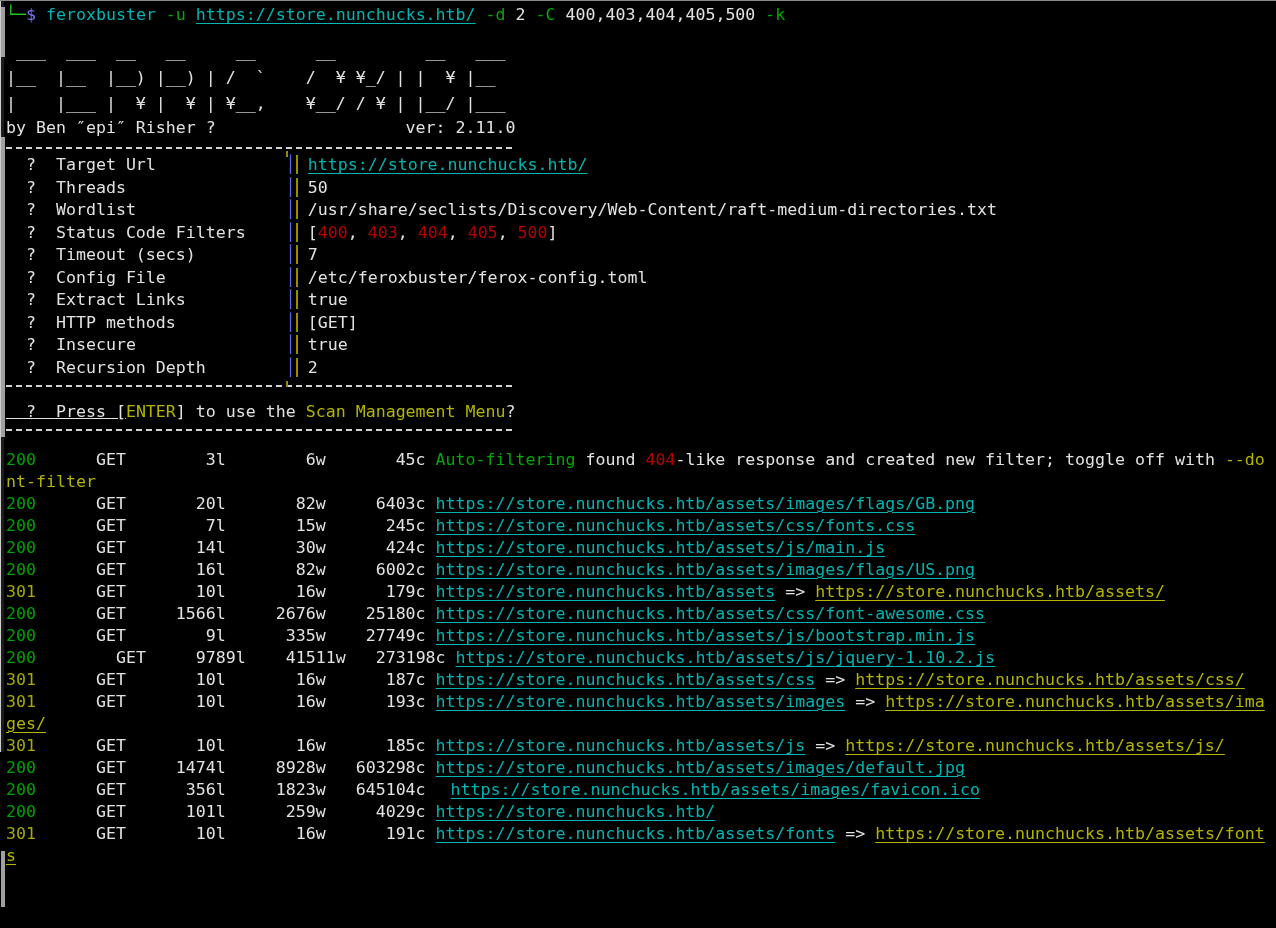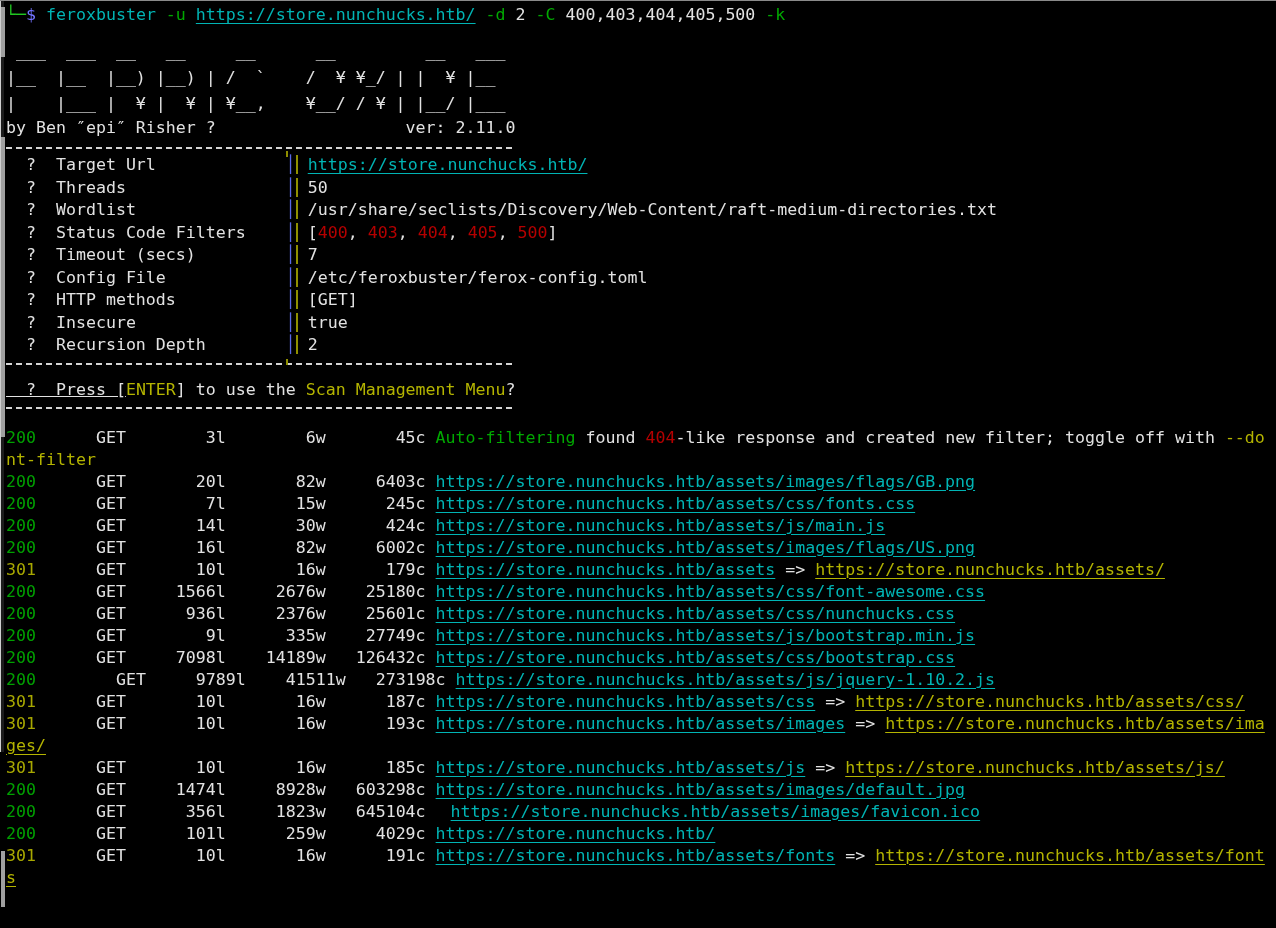--- a/index.html
+++ b/index.html
@@ -47,40 +47,39 @@
     <div class="rule rule-top">
         <span class="tick tickdown"></span>
       </div>
     <div id="configRows">
         <div class="crow"><span style="color: rgb(226, 226, 226);">  ?  Target Url             </span><span class="sep" style="color: rgb(88, 104, 232);">│</span><span style="color: rgb(226, 226, 226);"> </span><span class="u" style="color: rgb(0, 180, 180);">https://store.nunchucks.htb/</span></div>
         <div class="crow"><span style="color: rgb(226, 226, 226);">  ?  Threads                </span><span class="sep" style="color: rgb(88, 104, 232);">│</span><span style="color: rgb(226, 226, 226);"> </span><span style="color: rgb(226, 226, 226);">50</span></div>
         <div class="crow"><span style="color: rgb(226, 226, 226);">  ?  Wordlist               </span><span class="sep" style="color: rgb(88, 104, 232);">│</span><span style="color: rgb(226, 226, 226);"> </span><span style="color: rgb(226, 226, 226);">/usr/share/seclists/Discovery/Web-Content/raft-medium-directories.txt</span></div>
         <div class="crow"><span style="color: rgb(226, 226, 226);">  ?  Status Code Filters    </span><span class="sep" style="color: rgb(88, 104, 232);">│</span><span style="color: rgb(226, 226, 226);"> </span><span style="color: rgb(226, 226, 226);">[</span><span style="color: rgb(180, 0, 0);">400</span><span style="color: rgb(226, 226, 226);">, </span><span style="color: rgb(180, 0, 0);">403</span><span style="color: rgb(226, 226, 226);">, </span><span style="color: rgb(180, 0, 0);">404</span><span style="color: rgb(226, 226, 226);">, </span><span style="color: rgb(180, 0, 0);">405</span><span style="color: rgb(226, 226, 226);">, </span><span style="color: rgb(180, 0, 0);">500</span><span style="color: rgb(226, 226, 226);">]</span></div>
         <div class="crow"><span style="color: rgb(226, 226, 226);">  ?  Timeout (secs)         </span><span class="sep" style="color: rgb(88, 104, 232);">│</span><span style="color: rgb(226, 226, 226);"> </span><span style="color: rgb(226, 226, 226);">7</span></div>
         <div class="crow"><span style="color: rgb(226, 226, 226);">  ?  Config File            </span><span class="sep" style="color: rgb(88, 104, 232);">│</span><span style="color: rgb(226, 226, 226);"> </span><span style="color: rgb(226, 226, 226);">/etc/feroxbuster/ferox-config.toml</span></div>
+        <div class="crow"><span style="color: rgb(226, 226, 226);">  ?  Extract Links          </span><span class="sep" style="color: rgb(88, 104, 232);">│</span><span style="color: rgb(226, 226, 226);"> </span><span style="color: rgb(226, 226, 226);">true</span></div>
         <div class="crow"><span style="color: rgb(226, 226, 226);">  ?  HTTP methods           </span><span class="sep" style="color: rgb(88, 104, 232);">│</span><span style="color: rgb(226, 226, 226);"> </span><span style="color: rgb(226, 226, 226);">[GET]</span></div>
         <div class="crow"><span style="color: rgb(226, 226, 226);">  ?  Insecure               </span><span class="sep" style="color: rgb(88, 104, 232);">│</span><span style="color: rgb(226, 226, 226);"> </span><span style="color: rgb(226, 226, 226);">true</span></div>
         <div class="crow"><span style="color: rgb(226, 226, 226);">  ?  Recursion Depth        </span><span class="sep" style="color: rgb(88, 104, 232);">│</span><span style="color: rgb(226, 226, 226);"> </span><span style="color: rgb(226, 226, 226);">2</span></div>
       </div>
     <div class="rule rule-mid">
         <span class="tick tickup"></span>
       </div>
     <div id="pressLine" class="line"><span style="color: rgb(226, 226, 226); text-decoration: underline;">  ?  Press [</span><span style="color: rgb(180, 180, 0);">ENTER</span><span style="color: rgb(226, 226, 226);">] to use the </span><span style="color: rgb(180, 180, 0);">Scan Management Menu</span><span style="color: rgb(226, 226, 226);">?</span></div>
     <div class="rule rule-press"></div>
     <div id="results">
         <div class="rrow"><span style="color: rgb(0, 160, 0);">200</span><span style="color: rgb(226, 226, 226);">      GET        3l        6w       45c </span><span style="color: rgb(0, 168, 0);">Auto-filtering</span><span style="color: rgb(226, 226, 226);"> found </span><span style="color: rgb(180, 0, 0);">404</span><span style="color: rgb(226, 226, 226);">-like response and created new filter; toggle off with </span><span style="color: rgb(180, 180, 0);">--dont-filter</span></div>
         <div class="rrow"><span style="color: rgb(0, 160, 0);">200</span><span style="color: rgb(226, 226, 226);">      GET       20l       82w     6403c </span><span class="u" style="color: rgb(0, 180, 180);">https://store.nunchucks.htb/assets/images/flags/GB.png</span></div>
         <div class="rrow"><span style="color: rgb(0, 160, 0);">200</span><span style="color: rgb(226, 226, 226);">      GET        7l       15w      245c </span><span class="u" style="color: rgb(0, 180, 180);">https://store.nunchucks.htb/assets/css/fonts.css</span></div>
         <div class="rrow"><span style="color: rgb(0, 160, 0);">200</span><span style="color: rgb(226, 226, 226);">      GET       14l       30w      424c </span><span class="u" style="color: rgb(0, 180, 180);">https://store.nunchucks.htb/assets/js/main.js</span></div>
         <div class="rrow"><span style="color: rgb(0, 160, 0);">200</span><span style="color: rgb(226, 226, 226);">      GET       16l       82w     6002c </span><span class="u" style="color: rgb(0, 180, 180);">https://store.nunchucks.htb/assets/images/flags/US.png</span></div>
         <div class="rrow"><span style="color: rgb(168, 168, 0);">301</span><span style="color: rgb(226, 226, 226);">      GET       10l       16w      179c </span><span class="u" style="color: rgb(0, 180, 180);">https://store.nunchucks.htb/assets</span><span style="color: rgb(226, 226, 226);"> =&gt; </span><span class="u" style="color: rgb(180, 180, 0);">https://store.nunchucks.htb/assets/</span></div>
         <div class="rrow"><span style="color: rgb(0, 160, 0);">200</span><span style="color: rgb(226, 226, 226);">      GET     1566l     2676w    25180c </span><span class="u" style="color: rgb(0, 180, 180);">https://store.nunchucks.htb/assets/css/font-awesome.css</span></div>
-        <div class="rrow"><span style="color: rgb(0, 160, 0);">200</span><span style="color: rgb(226, 226, 226);">      GET      936l     2376w    25601c </span><span class="u" style="color: rgb(0, 180, 180);">https://store.nunchucks.htb/assets/css/nunchucks.css</span></div>
         <div class="rrow"><span style="color: rgb(0, 160, 0);">200</span><span style="color: rgb(226, 226, 226);">      GET        9l      335w    27749c </span><span class="u" style="color: rgb(0, 180, 180);">https://store.nunchucks.htb/assets/js/bootstrap.min.js</span></div>
-        <div class="rrow"><span style="color: rgb(0, 160, 0);">200</span><span style="color: rgb(226, 226, 226);">      GET     7098l    14189w   126432c </span><span class="u" style="color: rgb(0, 180, 180);">https://store.nunchucks.htb/assets/css/bootstrap.css</span></div>
         <div class="rrow"><span style="color: rgb(0, 160, 0);">200</span><span style="color: rgb(226, 226, 226); padding-left: 20px;">      GET     9789l    41511w   273198c </span><span class="u" style="color: rgb(0, 180, 180);">https://store.nunchucks.htb/assets/js/jquery-1.10.2.js</span></div>
         <div class="rrow"><span style="color: rgb(168, 168, 0);">301</span><span style="color: rgb(226, 226, 226);">      GET       10l       16w      187c </span><span class="u" style="color: rgb(0, 180, 180);">https://store.nunchucks.htb/assets/css</span><span style="color: rgb(226, 226, 226);"> =&gt; </span><span class="u" style="color: rgb(180, 180, 0);">https://store.nunchucks.htb/assets/css/</span></div>
         <div class="rrow"><span style="color: rgb(168, 168, 0);">301</span><span style="color: rgb(226, 226, 226);">      GET       10l       16w      193c </span><span class="u" style="color: rgb(0, 180, 180);">https://store.nunchucks.htb/assets/images</span><span style="color: rgb(226, 226, 226);"> =&gt; </span><span class="u" style="color: rgb(180, 180, 0);">https://store.nunchucks.htb/assets/images/</span></div>
         <div class="rrow"><span style="color: rgb(168, 168, 0);">301</span><span style="color: rgb(226, 226, 226);">      GET       10l       16w      185c </span><span class="u" style="color: rgb(0, 180, 180);">https://store.nunchucks.htb/assets/js</span><span style="color: rgb(226, 226, 226);"> =&gt; </span><span class="u" style="color: rgb(180, 180, 0);">https://store.nunchucks.htb/assets/js/</span></div>
         <div class="rrow"><span style="color: rgb(0, 160, 0);">200</span><span style="color: rgb(226, 226, 226);">      GET     1474l     8928w   603298c </span><span class="u" style="color: rgb(0, 180, 180);">https://store.nunchucks.htb/assets/images/default.jpg</span></div>
         <div class="rrow"><span style="color: rgb(0, 160, 0);">200</span><span style="color: rgb(226, 226, 226);">      GET      356l     1823w   645104c </span><span class="u" style="color: rgb(0, 180, 180); margin-left: 15px;">https://store.nunchucks.htb/assets/images/favicon.ico</span></div>
         <div class="rrow"><span style="color: rgb(0, 160, 0);">200</span><span style="color: rgb(226, 226, 226);">      GET      101l      259w     4029c </span><span class="u" style="color: rgb(0, 180, 180);">https://store.nunchucks.htb/</span></div>
         <div class="rrow"><span style="color: rgb(168, 168, 0);">301</span><span style="color: rgb(226, 226, 226);">      GET       10l       16w      191c </span><span class="u" style="color: rgb(0, 180, 180);">https://store.nunchucks.htb/assets/fonts</span><span style="color: rgb(226, 226, 226);"> =&gt; </span><span class="u" style="color: rgb(180, 180, 0);">https://store.nunchucks.htb/assets/fonts</span></div>
       </div>
   </div>

